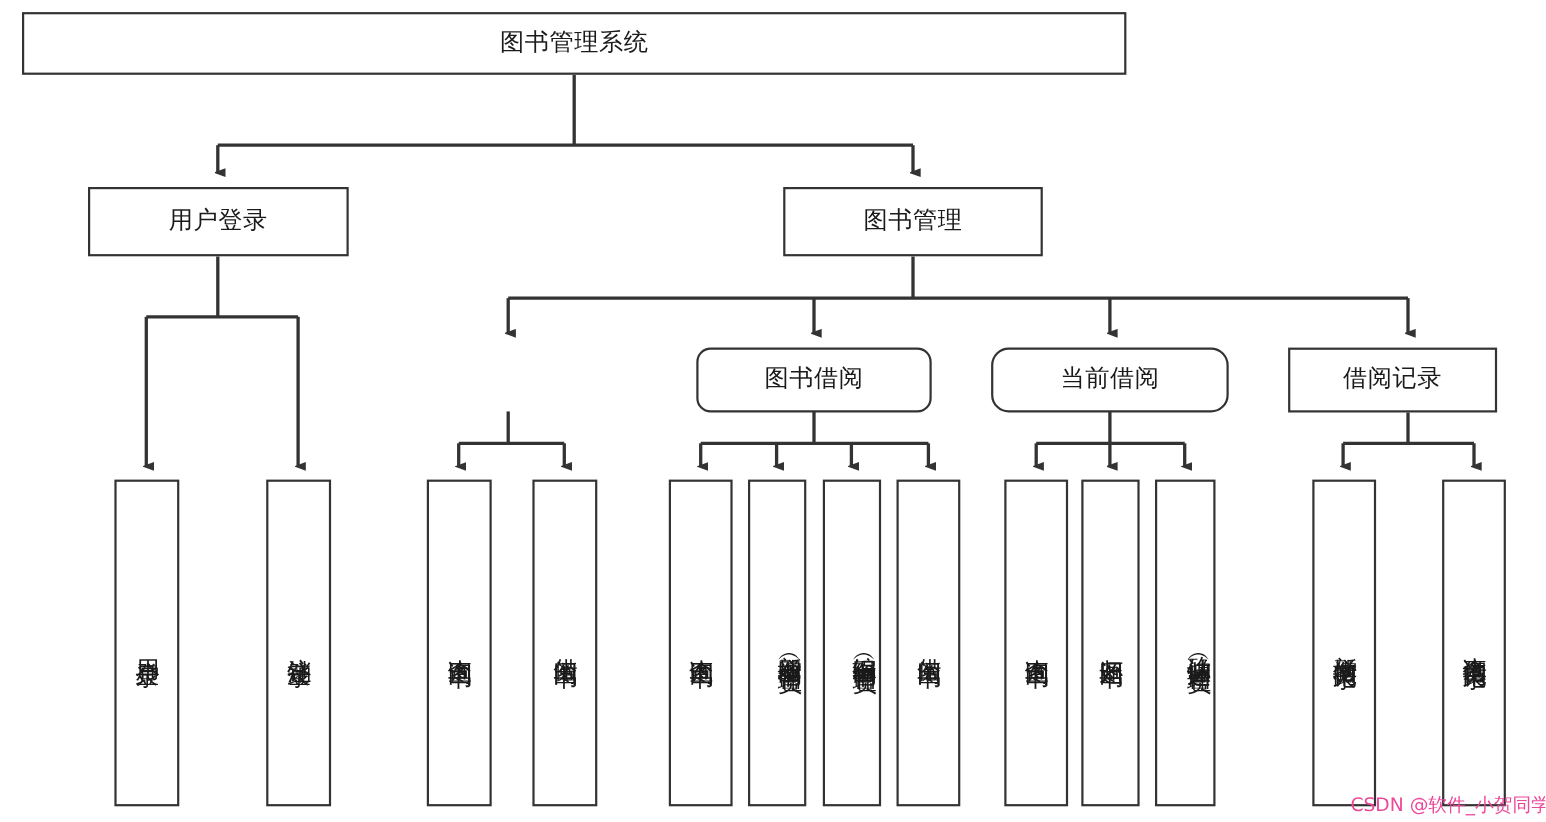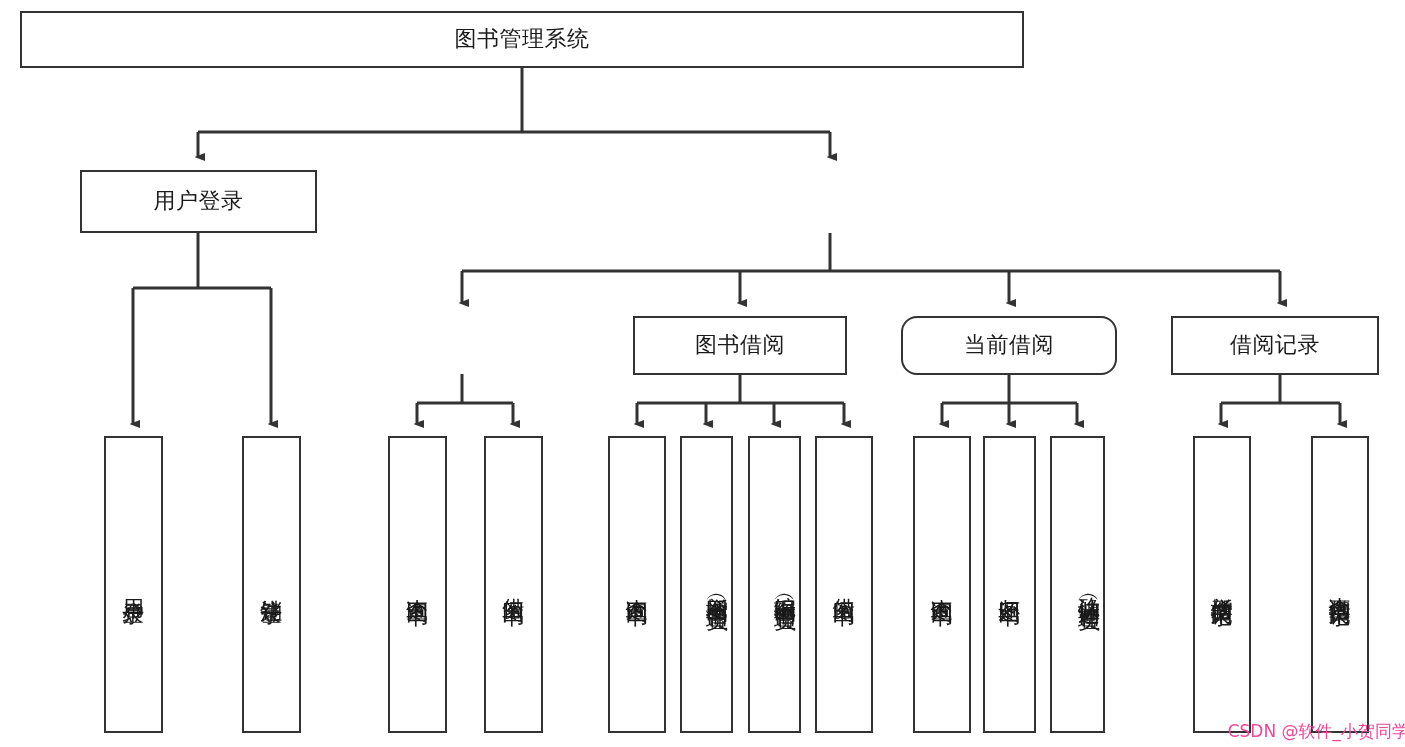--- a/index.html
+++ b/index.html
@@ -125,28 +125,31 @@
     </g>
   </svg>
 
   <div class="node h" style="left:20px; top:11px; width:1004px; height:57px;">
     <span class="node-label">图书管理系统</span>
   </div>
 
   <div class="node h" style="left:80px; top:170px; width:237px; height:63px;">
     <span class="node-label">用户登录</span>
   </div>
+  <div class="node h" style="left:712px; top:170px; width:236px; height:63px;">
+    <span class="node-label">图书管理</span>
+  </div>
 
-  <div class="node h" style="left:633px; top:316px; width:214px; height:59px;">
+  <div class="node h" style="left:633px; top:316px; width:214px; height:59px;border-radius:13px;">
     <span class="node-label">图书借阅</span>
   </div>
   <div class="node h" style="left:901px; top:316px; width:216px; height:59px;border-radius:16px;">
     <span class="node-label">当前借阅</span>
   </div>
-  <div class="node h" style="left:1171px; top:316px; width:208px; height:59px;">
+  <div class="node h" style="left:1171px; top:316px; width:190px; height:59px;">
     <span class="node-label">借阅记录</span>
   </div>
 
   <div class="node v pad-mid" style="left:104px; top:436px; width:59px; height:297px;">
     <span class="node-label">用户登录</span>
   </div>
   <div class="node v pad-mid" style="left:242px; top:436px; width:59px; height:297px;">
     <span class="node-label">注销登录</span>
   </div>
 

